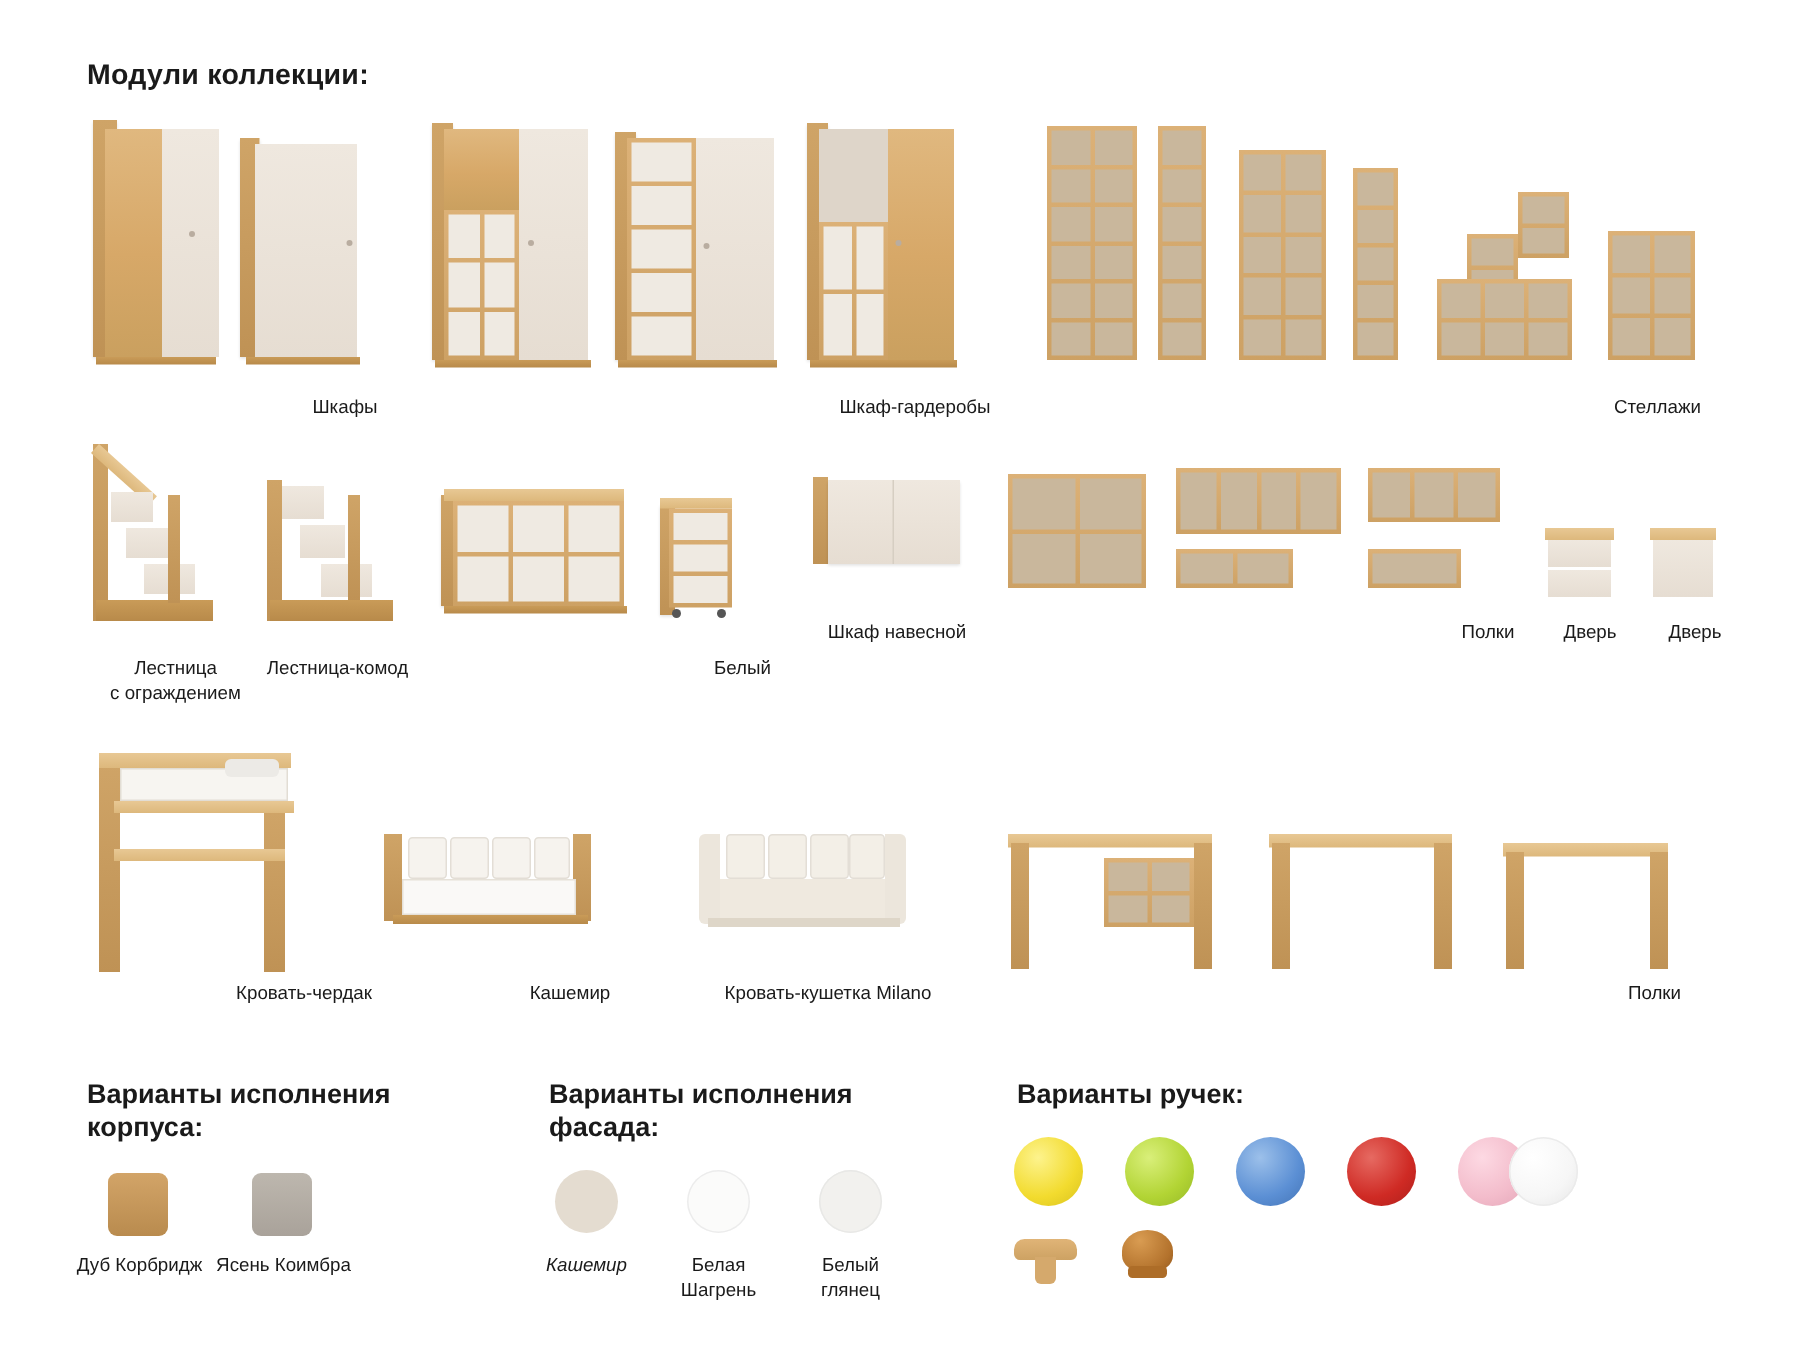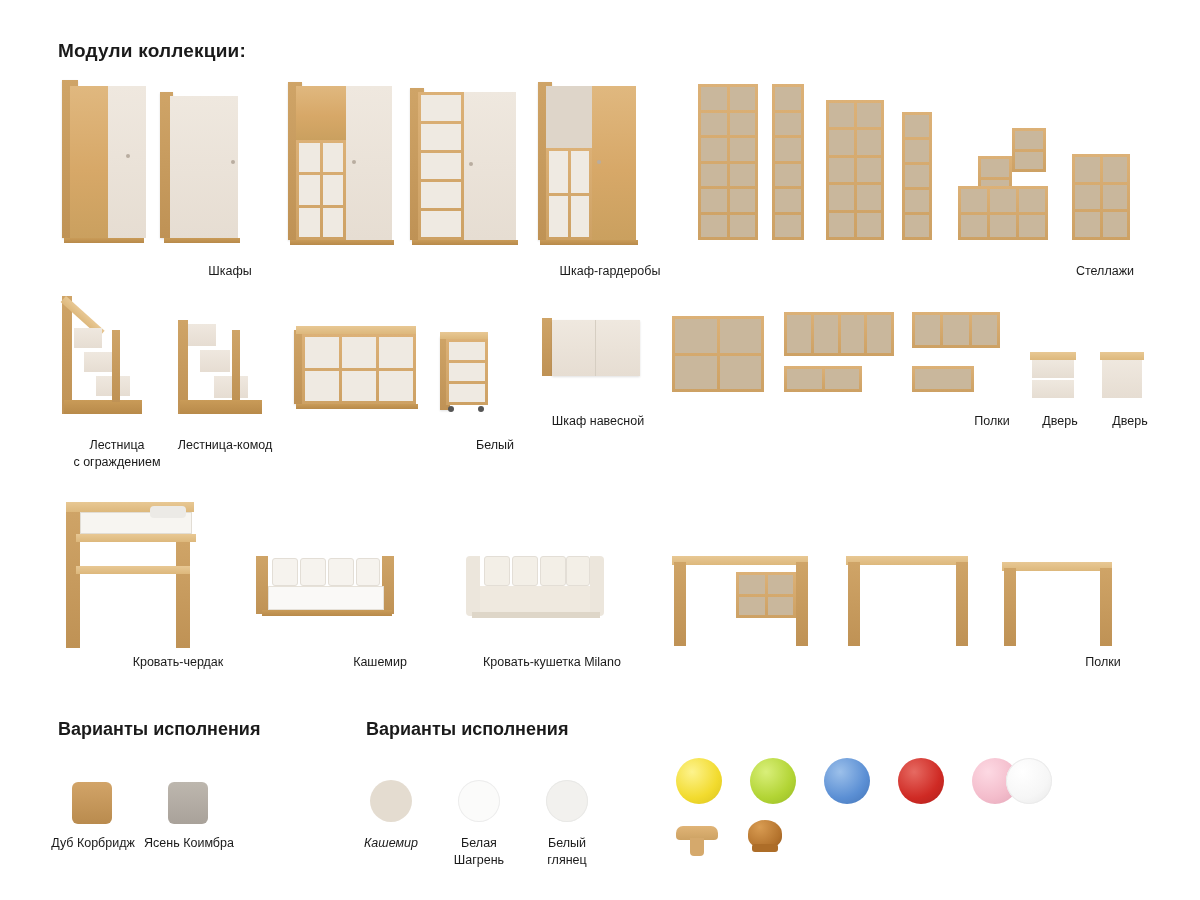--- a/index.html
+++ b/index.html
@@ -291,21 +291,21 @@
 
   <div>
     <div class="fx oakSide" style="left:66px; top:508px; width:14px; height:140px;"></div>
     <div class="fx oakL" style="left:66px; top:502px; width:128px; height:10px;"></div>
     <div class="fx" style="left:80px; top:512px; width:112px; height:22px; background:#f7f5f1; border:1px solid #e2ddd4;"></div>
     <div class="fx" style="left:150px; top:506px; width:36px; height:12px; background:#eceae6; border-radius:4px;"></div>
     <div class="fx oakL" style="left:76px; top:534px; width:120px; height:8px;"></div>
     <div class="fx oakSide" style="left:176px; top:542px; width:14px; height:106px;"></div>
     <div class="fx oakL" style="left:76px; top:566px; width:114px; height:8px;"></div>
   </div>
-  <div class="caption" style="left:108px; top:655px; width:140px;">Кровать-чердак</div>
+  <div class="caption" style="left:108px; top:655px; width:140px;text-align:right;">Кровать-чердак</div>
 
   <div>
     <div class="fx oakSide" style="left:256px; top:556px; width:12px; height:58px;"></div>
     <div class="fx oakSide" style="left:382px; top:556px; width:12px; height:58px;"></div>
     <div class="fx" style="left:268px; top:586px; width:116px; height:24px; background:#faf9f7; border:1px solid #e6e1d8;"></div>
     <div class="cushion" style="left:272px; top:558px; width:26px; height:28px;"></div>
     <div class="cushion" style="left:300px; top:558px; width:26px; height:28px;"></div>
     <div class="cushion" style="left:328px; top:558px; width:26px; height:28px;"></div>
     <div class="cushion" style="left:356px; top:558px; width:24px; height:28px;"></div>
     <div class="fx oakD" style="left:262px; top:610px; width:130px; height:6px;"></div>
@@ -340,37 +340,40 @@
     <div class="fx oakSide" style="left:848px; top:562px; width:12px; height:84px;"></div>
     <div class="fx oakSide" style="left:956px; top:562px; width:12px; height:84px;"></div>
 
     <div class="fx oakL" style="left:1002px; top:562px; width:110px; height:9px;"></div>
     <div class="fx oakSide" style="left:1004px; top:568px; width:12px; height:78px;"></div>
     <div class="fx oakSide" style="left:1100px; top:568px; width:12px; height:78px;"></div>
   </div>
   <div class="caption" style="left:1058px; top:655px; width:90px;">Полки</div>
 
   <div class="opt-title" style="left:58px; top:718px; width:300px;">Варианты исполнения</div>
+  <div class="opt-title" style="left:58px; top:740px; width:300px;">корпуса:</div>
 
   <div class="fx" style="left:72px; top:782px; width:40px; height:42px; border-radius:6px; background:linear-gradient(180deg,#d2a468,#b98b4e);"></div>
   <div class="fx" style="left:168px; top:782px; width:40px; height:42px; border-radius:6px; background:linear-gradient(180deg,#bdb7ae,#a9a29a);"></div>
   <div class="ftext" style="left:38px; top:836px; width:110px;text-align:center;">Дуб Корбридж</div>
   <div class="ftext" style="left:134px; top:836px; width:110px;">Ясень Коимбра</div>
 
   <div class="opt-title" style="left:366px; top:718px; width:300px;">Варианты исполнения</div>
+  <div class="opt-title" style="left:366px; top:740px; width:300px;">фасада:</div>
 
   <div class="swatch" style="left:370px; top:780px; background:#e4dcd0;"></div>
   <div class="swatch" style="left:458px; top:780px; background:#fbfbfa; box-shadow:inset 0 0 0 1px #ececec;"></div>
   <div class="swatch" style="left:546px; top:780px; background:#f2f1ee; box-shadow:inset 0 0 0 1px #e8e8e6;"></div>
   <div class="ftext" style="left:341px; top:836px; width:100px;font-style:italic;">Кашемир</div>
   <div class="ftext" style="left:429px; top:836px; width:100px;">Белая</div>
   <div class="ftext" style="left:429px; top:853px; width:100px;">Шагрень</div>
   <div class="ftext" style="left:517px; top:836px; width:100px;">Белый</div>
   <div class="ftext" style="left:517px; top:853px; width:100px;">глянец</div>
 
+  <div class="opt-title" style="left:678px; top:718px; width:300px;">Варианты ручек:</div>
 
   <div class="knob" style="left:676px; top:758px; background:radial-gradient(circle at 35% 30%, #fdf38d, #f2db2e 60%, #d8c11e);"></div>
   <div class="knob" style="left:750px; top:758px; background:radial-gradient(circle at 35% 30%, #d9ef7a, #b2d434 60%, #96b927);"></div>
   <div class="knob" style="left:824px; top:758px; background:radial-gradient(circle at 35% 30%, #9cc0ea, #5b8fd4 60%, #4373b5);"></div>
   <div class="knob" style="left:898px; top:758px; background:radial-gradient(circle at 35% 30%, #e66a62, #cf2a24 60%, #ad1f1b);"></div>
   <div class="knob" style="left:972px; top:758px; background:radial-gradient(circle at 35% 30%, #fdd9e3, #f3bccb 60%, #e3a6b8);"></div>
   <div class="knob" style="left:1006px; top:758px; left:1006px; background:radial-gradient(circle at 35% 30%, #ffffff, #f6f6f6 60%, #e6e6e6); box-shadow:inset 0 0 0 1px #ebebeb;"></div>
 
   <div class="fx" style="left:676px; top:826px; width:42px; height:14px; border-radius:7px 7px 4px 4px; background:linear-gradient(180deg,#e0b477,#cda263);"></div>
   <div class="fx" style="left:690px; top:838px; width:14px; height:18px; border-radius:0 0 4px 4px; background:#d5a96c;"></div>

